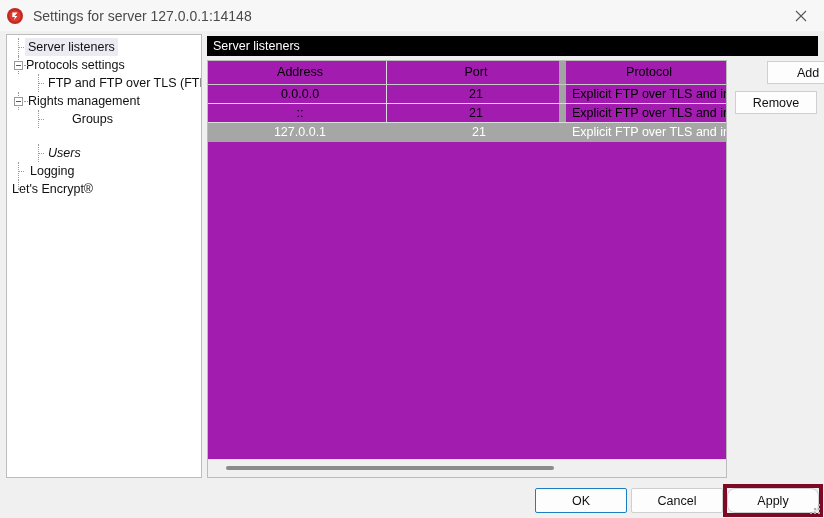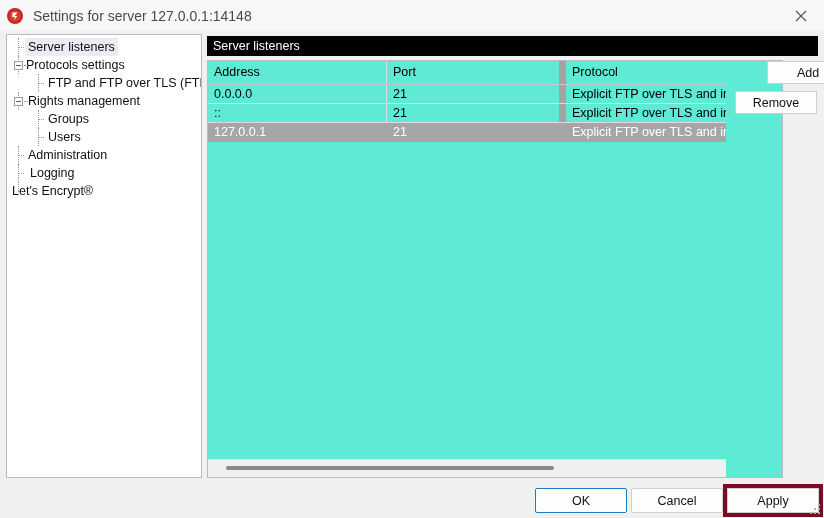--- a/index.html
+++ b/index.html
@@ -113,25 +113,26 @@
     padding-left: 6px;
     box-sizing: border-box;
     font-family: "Liberation Sans", sans-serif;
     white-space: nowrap;
     overflow: hidden;
   }
 
   #list-panel {
     position: absolute;
     left: 207px; top: 60px;
-    width: 576px; height: 418px;
-    background: #5eead4;
+    width: 520px; height: 418px;
+    background: #a21caf;
     border: 1px solid #bcbcbc;
     box-sizing: border-box;
     overflow: hidden;
+    text-align: center;
   }
   #grid {
     position: absolute;
     left: 0; top: 0;
     width: 518px;
     height: 398px;
     overflow: hidden;
   }
   .grid-row {
     display: flex;
@@ -219,21 +220,21 @@
     left: 535px;
     border: 1px solid #1a7fc1;
     border-radius: 2px;
   }
   #btn-cancel {
     left: 631px;
     border-radius: 2px;
   }
   #btn-apply {
     left: 727px;
-    border-radius: 0px;
+    border-radius: 8px;
   }
   
   #apply-highlight {
     position: absolute;
     left: 723px; top: 484px;
     width: 100px; height: 33px;
     border: 4px solid #7d0a25;
     box-sizing: border-box;
     pointer-events: none;
   }
@@ -287,34 +288,29 @@
       <span class="guide" style="left: 31px; top: 0px; height: 18px;"></span>
       <span class="elbow" style="left: 31px; top: 9px; width: 6px;"></span>
       <span class="tree-label" style="margin-left: 38px;">FTP and FTP over TLS (FTPS)</span>
     </div>
     <div class="tree-row" style="margin-top: 0px;">
       <span class="guide" style="left: 11px; top: 0px; height: 18px;"></span>
       <span class="elbow" style="left: 17px; top: 9px; width: 4px;"></span>
       <span class="toggle" style="left: 7px; top: 5px;"></span>
       <span class="tree-label" style="margin-left: 18px;">Rights management</span>
     </div>
-    <div class="tree-row" style="margin-top: 0px;">
+    <div class="tree-row" style="margin-top: 0px; padding-left: 24px;">
       <span class="guide" style="left: 31px; top: 0px; height: 18px;"></span>
       <span class="elbow" style="left: 31px; top: 9px; width: 6px;"></span>
       <span class="tree-label" style="margin-left: 38px;">Groups</span>
     </div>
-    <div class="tree-row" style="margin-top: 0px;">
+    <div class="tree-row" style="margin-top: 16px; font-style: italic;">
       <span class="guide" style="left: 31px; top: 0px; height: 18px;"></span>
       <span class="elbow" style="left: 31px; top: 9px; width: 6px;"></span>
       <span class="tree-label" style="margin-left: 38px;">Users</span>
-    </div>
-    <div class="tree-row" style="margin-top: 0px;">
-      <span class="guide" style="left: 11px; top: 0px; height: 18px;"></span>
-      <span class="elbow" style="left: 11px; top: 9px; width: 6px;"></span>
-      <span class="tree-label" style="margin-left: 18px;">Administration</span>
     </div>
     <div class="tree-row" style="margin-top: 0px;">
       <span class="guide" style="left: 11px; top: 0px; height: 18px;"></span>
       <span class="elbow" style="left: 11px; top: 9px; width: 6px;"></span>
       <span class="tree-label" style="margin-left: 20px;">Logging</span>
     </div>
     <div class="tree-row" style="margin-top: 0px;">
       <span class="guide" style="left: 11px; top: 0px; height: 9px;"></span>
       <span class="elbow" style="left: 11px; top: 9px; width: 6px;"></span>
       <span class="tree-label" style="margin-left: 2px;">Let's Encrypt®</span>

